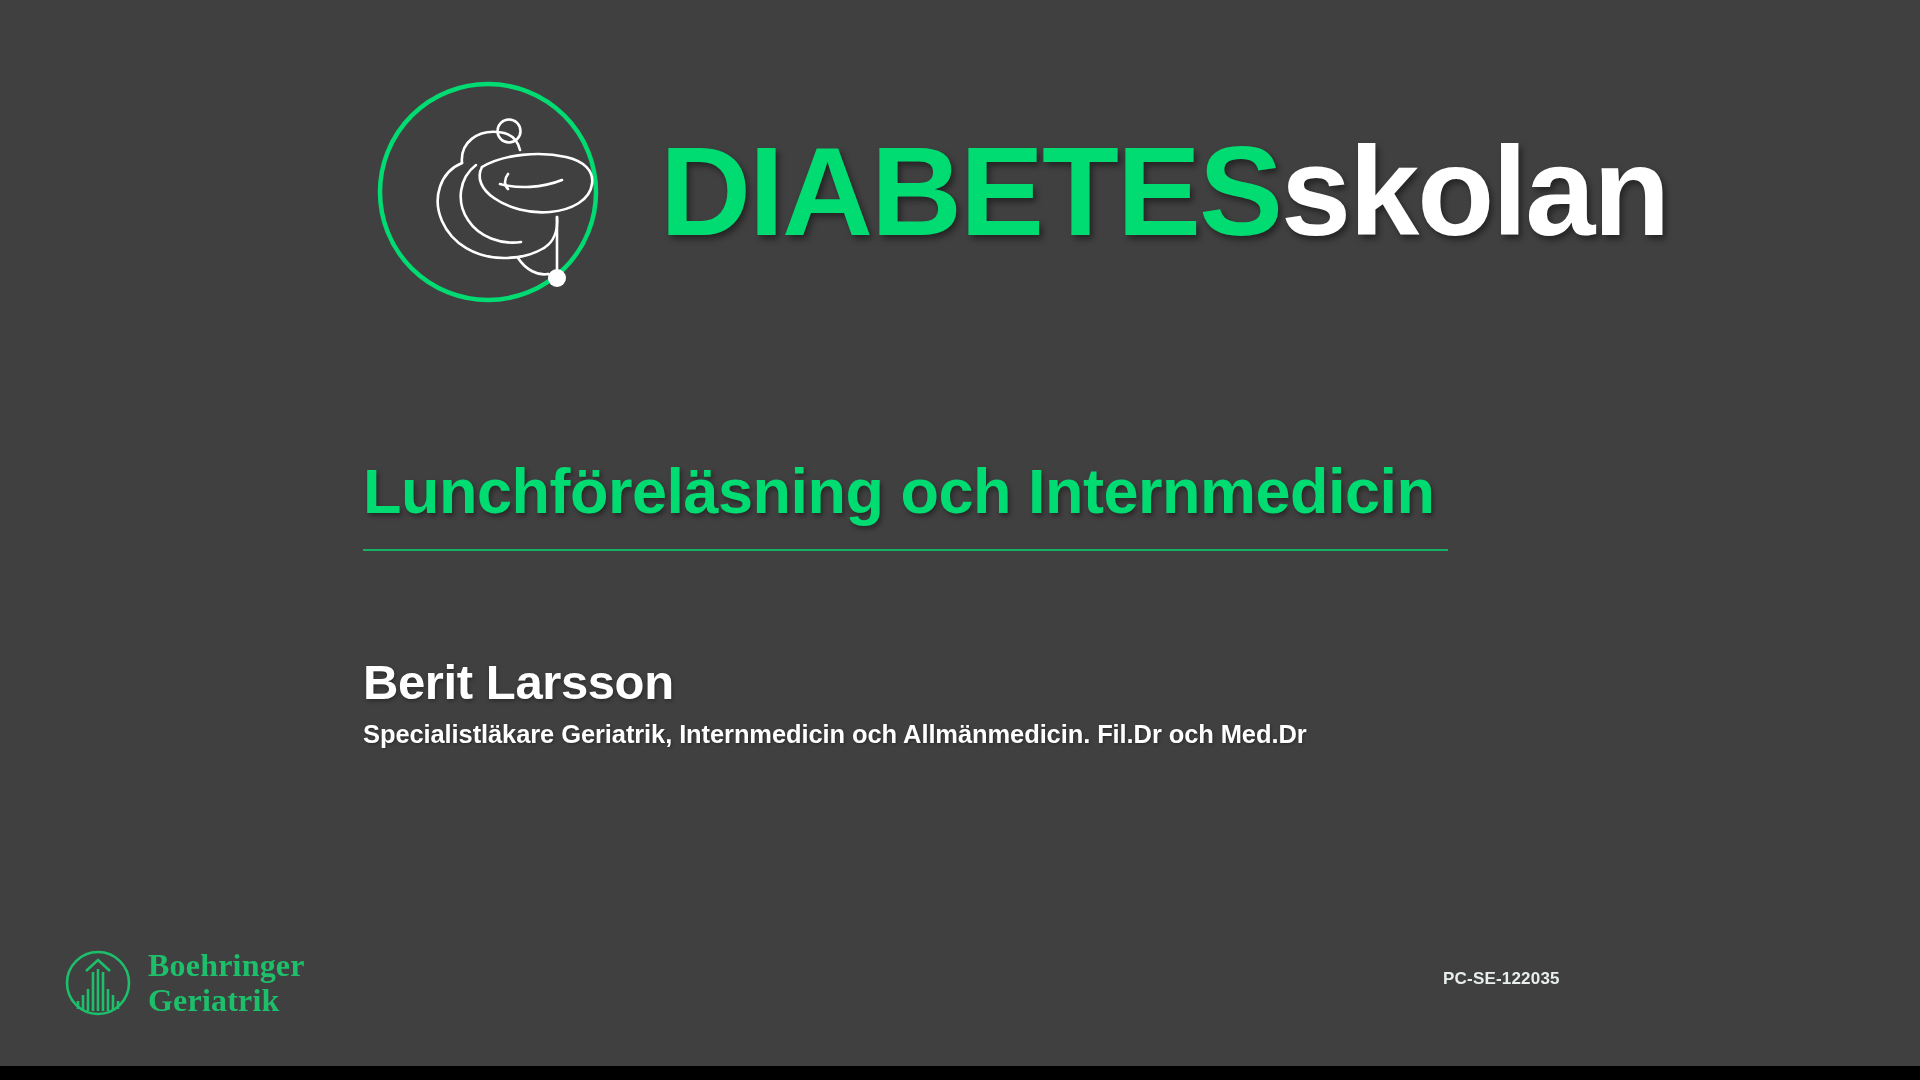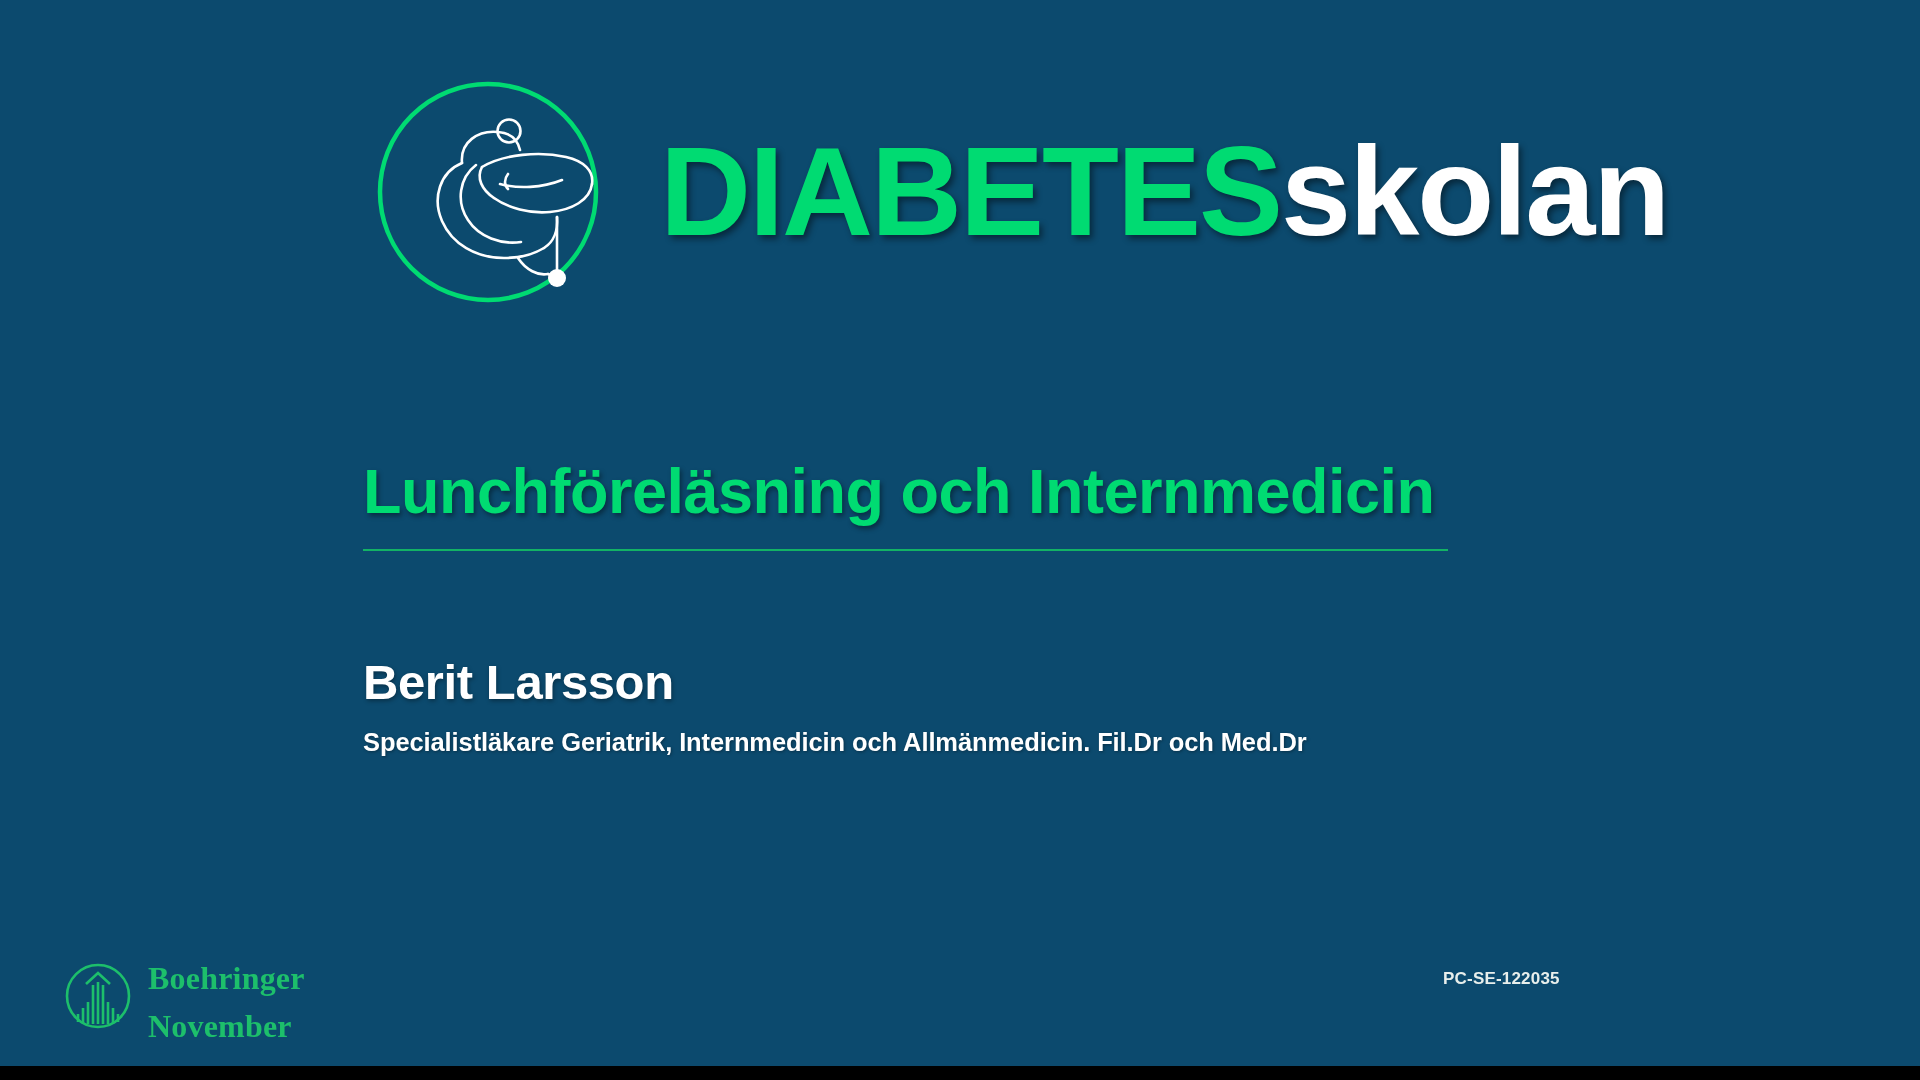--- a/index.html
+++ b/index.html
@@ -5,21 +5,21 @@
   * { margin:0; padding:0; box-sizing:border-box; }
   html, body {
     width:1920px; height:1080px;
     background:#000;
     font-family:"Liberation Sans", sans-serif;
     overflow:hidden;
   }
   .slide{
     position:relative;
     width:1920px; height:1066px;
-    background:#0c4a6e;
+    background:#404040;
     overflow:hidden;
   }
   .bottom-strip{
     position:absolute; left:0; top:1066px;
     width:1920px; height:14px; background:#000;
   }
 
   
   .brand{
     position:absolute; left:358px; top:62px;
@@ -66,21 +66,21 @@
   }
   .presenter-name{
     color:#FFFFFF;
     font-size:49px;
     font-weight:700;
     line-height:1.1;
     letter-spacing:-0.4px;
     text-shadow:1px 2px 4px rgba(0,0,0,0.35);
   }
   .presenter-role{
-    margin-top:12px;
+    margin-top:4px;
     color:#FFFFFF;
     font-size:25.5px;
     font-weight:700;
     line-height:1.58;
     letter-spacing:-0.1px;
     text-shadow:1px 1px 3px rgba(0,0,0,0.35);
   }
   .presenter-affil{
     color:#FFFFFF;
     font-size:25.5px;
@@ -106,21 +106,21 @@
   }
   .corp-mark{ width:68px; height:68px; flex:0 0 68px; }
   .corp-word{
     color:#1DBF6B;
     font-family:"Liberation Serif", serif;
     font-size:32px;
     font-weight:700;
     line-height:1.08;
     letter-spacing:0.2px;
   }
-  .corp-word .ln{ display:block;margin-top:13px; }
+  .corp-word .ln{ display:block; }
 
   
   .job-code{
     position:absolute; left:1443px; top:969px;
     color:#E8EFEC;
     font-size:17px;
     font-weight:700;
     letter-spacing:0.2px;
   }
 </style>
@@ -193,20 +193,20 @@
           <path d="M44 40 L44 62"></path>
           <path d="M19 46 L19 62"></path>
           <path d="M49 46 L49 62"></path>
           <path d="M14 52 L14 60"></path>
           <path d="M54 52 L54 60"></path>
         </g>
       </svg>
     </div>
     <div class="corp-word">
       <span class="ln">Boehringer</span>
-      <span class="ln">November</span>
+      <span class="ln">Geriatrik</span>
     </div>
   </div>
 
   <div class="job-code">PC-SE-122035</div>
 
 </div>
 <div class="bottom-strip"></div>
 
 </body></html>

